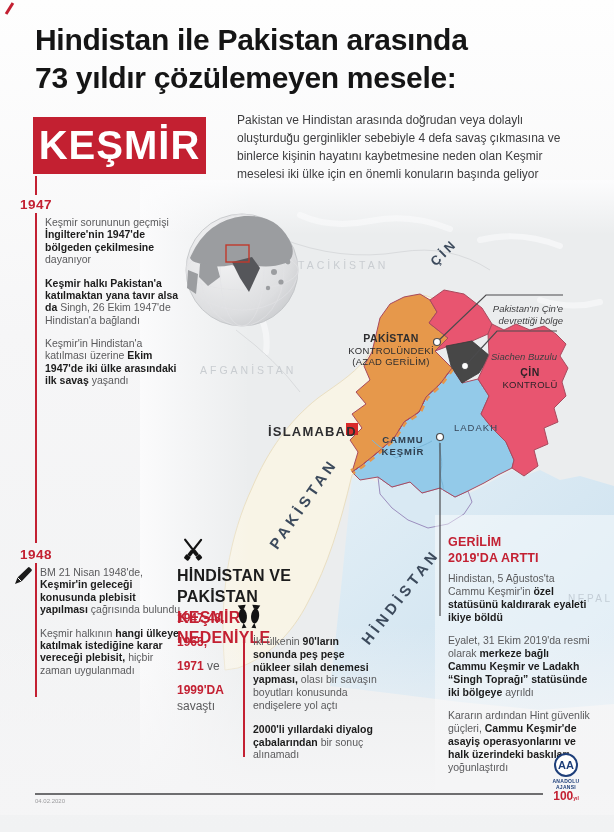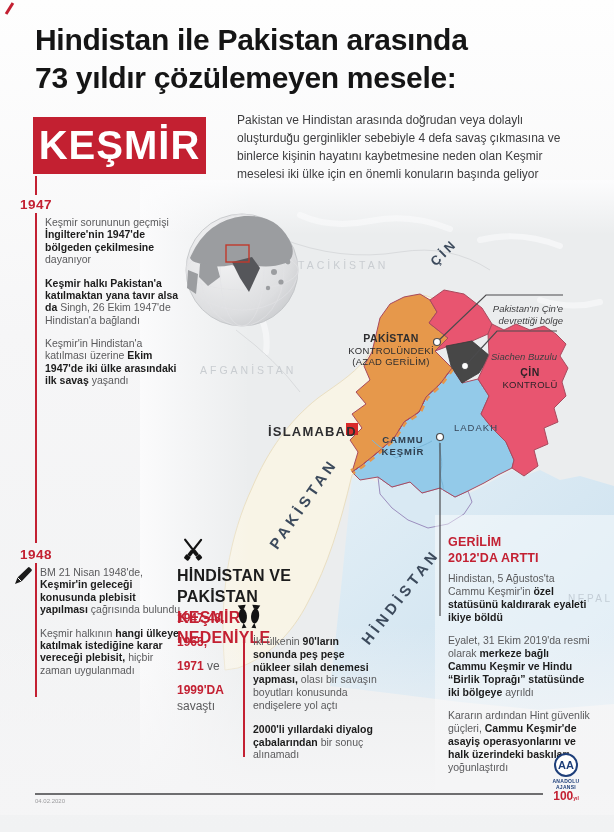--- a/index.html
+++ b/index.html
@@ -227,25 +227,25 @@
   <div class="abs vline" style="left:243px;top:636px;height:121px;z-index:2;"></div>
 
   <div class="abs txt" style="left:253px;top:635px;width:128px;line-height:1.22;z-index:2;">
     <p><span>İki ülkenin </span><span class="b">90'ların sonunda peş peşe nükleer silah denemesi yapması,</span><span> olası bir savaşın boyutları konusunda endişelere yol açtı</span></p>
     <p><span class="b">2000'li yıllardaki diyalog çabalarından</span><span> bir sonuç alınamadı</span></p>
   </div>
 
   <div class="abs" style="left:448px;top:535px;width:142px;z-index:2;">
     <div class="tension-heading">
       <div>GERİLİM</div>
-      <div>2012'DA ARTTI</div>
+      <div>2019'DA ARTTI</div>
     </div>
     <div class="txt" style="line-height:1.22;">
       <p><span>Hindistan, 5 Ağustos'ta Cammu Keşmir'in </span><span class="b">özel statüsünü kaldırarak eyaleti ikiye böldü</span></p>
-      <p><span>Eyalet, 31 Ekim 2019'da resmi olarak </span><span class="b">merkeze bağlı Cammu Keşmir ve Hindu “Birlik Toprağı” statüsünde iki bölgeye</span><span> ayrıldı</span></p>
+      <p><span>Eyalet, 31 Ekim 2019'da resmi olarak </span><span class="b">merkeze bağlı Cammu Keşmir ve Ladakh “Singh Toprağı” statüsünde iki bölgeye</span><span> ayrıldı</span></p>
       <p><span>Kararın ardından Hint güvenlik güçleri, </span><span class="b">Cammu Keşmir'de asayiş operasyonlarını ve halk üzerindeki baskıları</span><span> yoğunlaştırdı</span></p>
     </div>
   </div>
 
   <div class="abs geo" style="left:298px;top:259px;z-index:1;">TACİKİSTAN</div>
   <div class="abs geo" style="left:200px;top:364px;z-index:1;">AFGANİSTAN</div>
   <div class="abs geo-nepal" style="left:568px;top:593px;z-index:1;">NEPAL</div>
   <div class="abs cin-label" style="left:428px;top:245px;transform:rotate(-45deg);z-index:1;">ÇİN</div>
   <div class="abs big-geo" style="left:250px;top:495px;transform:rotate(-55deg);z-index:1;">PAKİSTAN</div>
   <div class="abs big-geo" style="left:342px;top:588px;transform:rotate(-52deg);z-index:1;">HİNDİSTAN</div>

